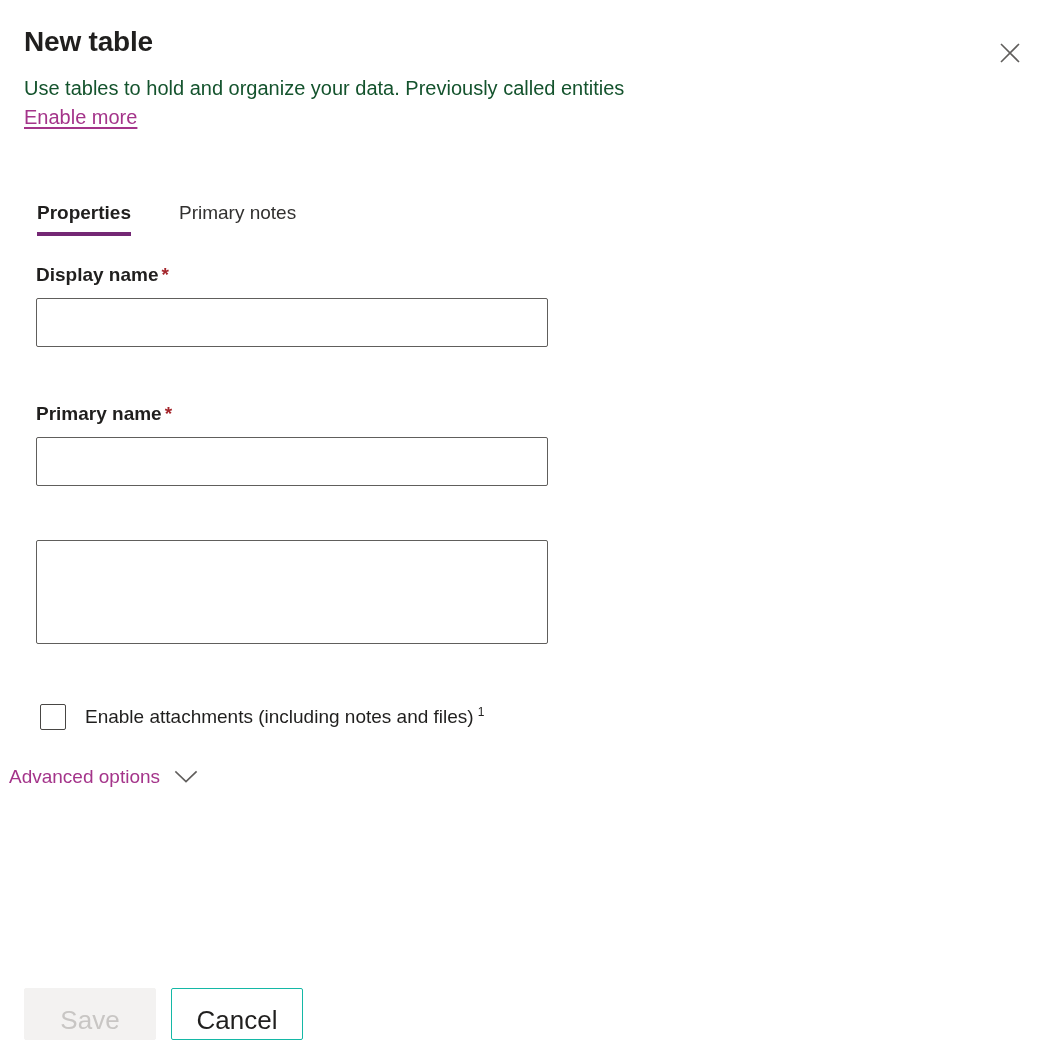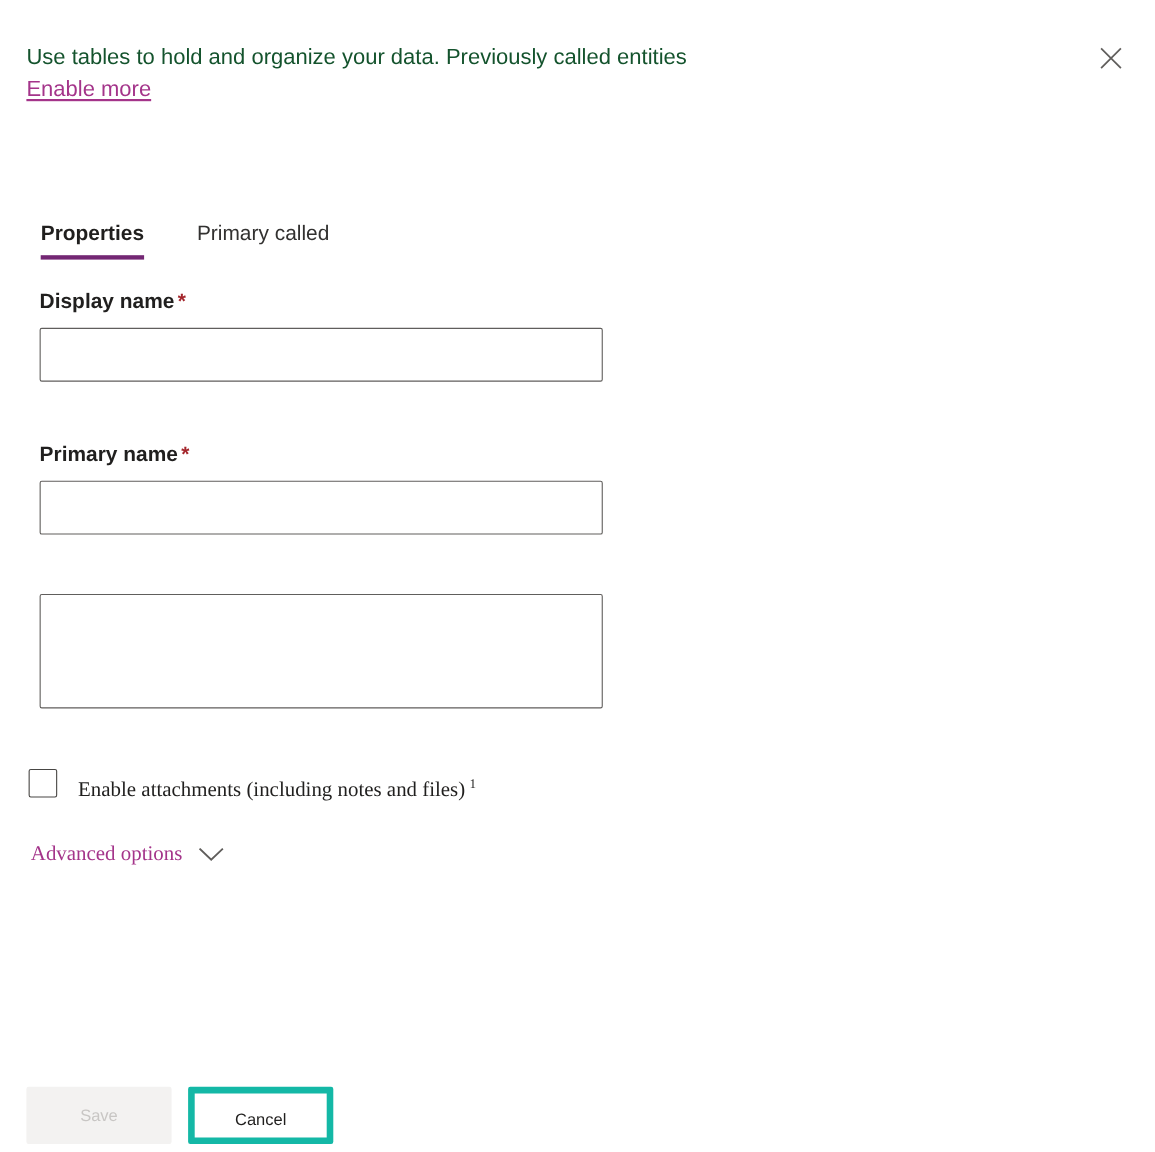--- a/index.html
+++ b/index.html
@@ -158,26 +158,25 @@
     padding: 8px 10px;
     outline: none;
     resize: none;
   }
   .gap-a { height: 54px; }
   .gap-b { height: 54px; }
 
   
   .checkbox-row {
     position: absolute;
-    left: 26px;
+    left: 40px;
     top: 699px;
     display: flex;
-    align-items: flex-start;
-    cursor: pointer;
-    font-family: Liberation Serif, serif;
+    align-items: flex-end;
+    cursor: pointer;
   }
   .checkbox-box {
     width: 26px;
     height: 26px;
     box-sizing: border-box;
     border: 1px solid #484644;
     border-radius: 2px;
     background: #ffffff;
     flex: 0 0 auto;
   }
@@ -190,29 +189,29 @@
   .footnote-marker {
     font-size: 12px;
     vertical-align: super;
     color: #201f1e;
     margin-left: 4px;
   }
 
   
   .advanced-options {
     position: absolute;
-    left: 28px;
+    left: 9px;
     top: 764px;
     display: flex;
     align-items: center;
     cursor: pointer;
     background: transparent;
     border: none;
     padding: 0;
-    font-family: Liberation Serif, serif;
+    font-family: Liberation Sans, sans-serif;
   }
   .advanced-label {
     font-size: 19px;
     line-height: 26px;
     color: #a4348a;
   }
   .chevron {
     margin-left: 14px;
     display: flex;
     align-items: center;
@@ -225,64 +224,65 @@
     top: 988px;
     display: flex;
     align-items: center;
   }
   .btn {
     box-sizing: border-box;
     height: 52px;
     min-width: 132px;
     padding: 16px 20px;
     font-family: inherit;
-    font-size: 15px;
+    font-size: 26px;
     border-radius: 2px;
     cursor: pointer;
   }
   .btn-primary-disabled {
     background: #f3f2f1;
     border: 1px solid #f3f2f1;
     color: #c8c6c4;
     cursor: default;
     font-weight: 400;
   }
   .btn-secondary {
     background: #ffffff;
-    border: 6px solid #14b8a6;
+    border: 1px solid #14b8a6;
     color: #201f1e;
     margin-left: 15px;
     font-weight: 400;
   }
 </style>
 </head>
 <body>
 
 <div class="panel">
 
   <div class="header">
+    <h1 class="panel-title">New table</h1>
     <p class="panel-subtitle">Use tables to hold and organize your data. Previously called entities</p>
     <a class="learn-more">Enable more</a>
   </div>
 
   <button class="close-button">
     <span>
       <svg width="26" height="26" viewBox="0 0 26 26" aria-hidden="true">
         <path d="M4 4 L22 22 M22 4 L4 22" stroke="#605e5c" stroke-width="1.6" fill="none"></path>
       </svg>
     </span>
   </button>
 
   <div class="tabs">
     <button class="tab active">
       <span>Properties</span>
     </button>
     <span class="tab-spacer"></span>
     <button class="tab">
-      <span>Primary called</span>
+      <span>Primary notes</span>
     </button>
   </div>
 
   <div class="form">
 
     <div class="field">
       <label class="field-label">
         <span>Display name</span><span class="req-star">*</span>
       </label>
       <input class="text-input" type="text" placeholder="" style="">

